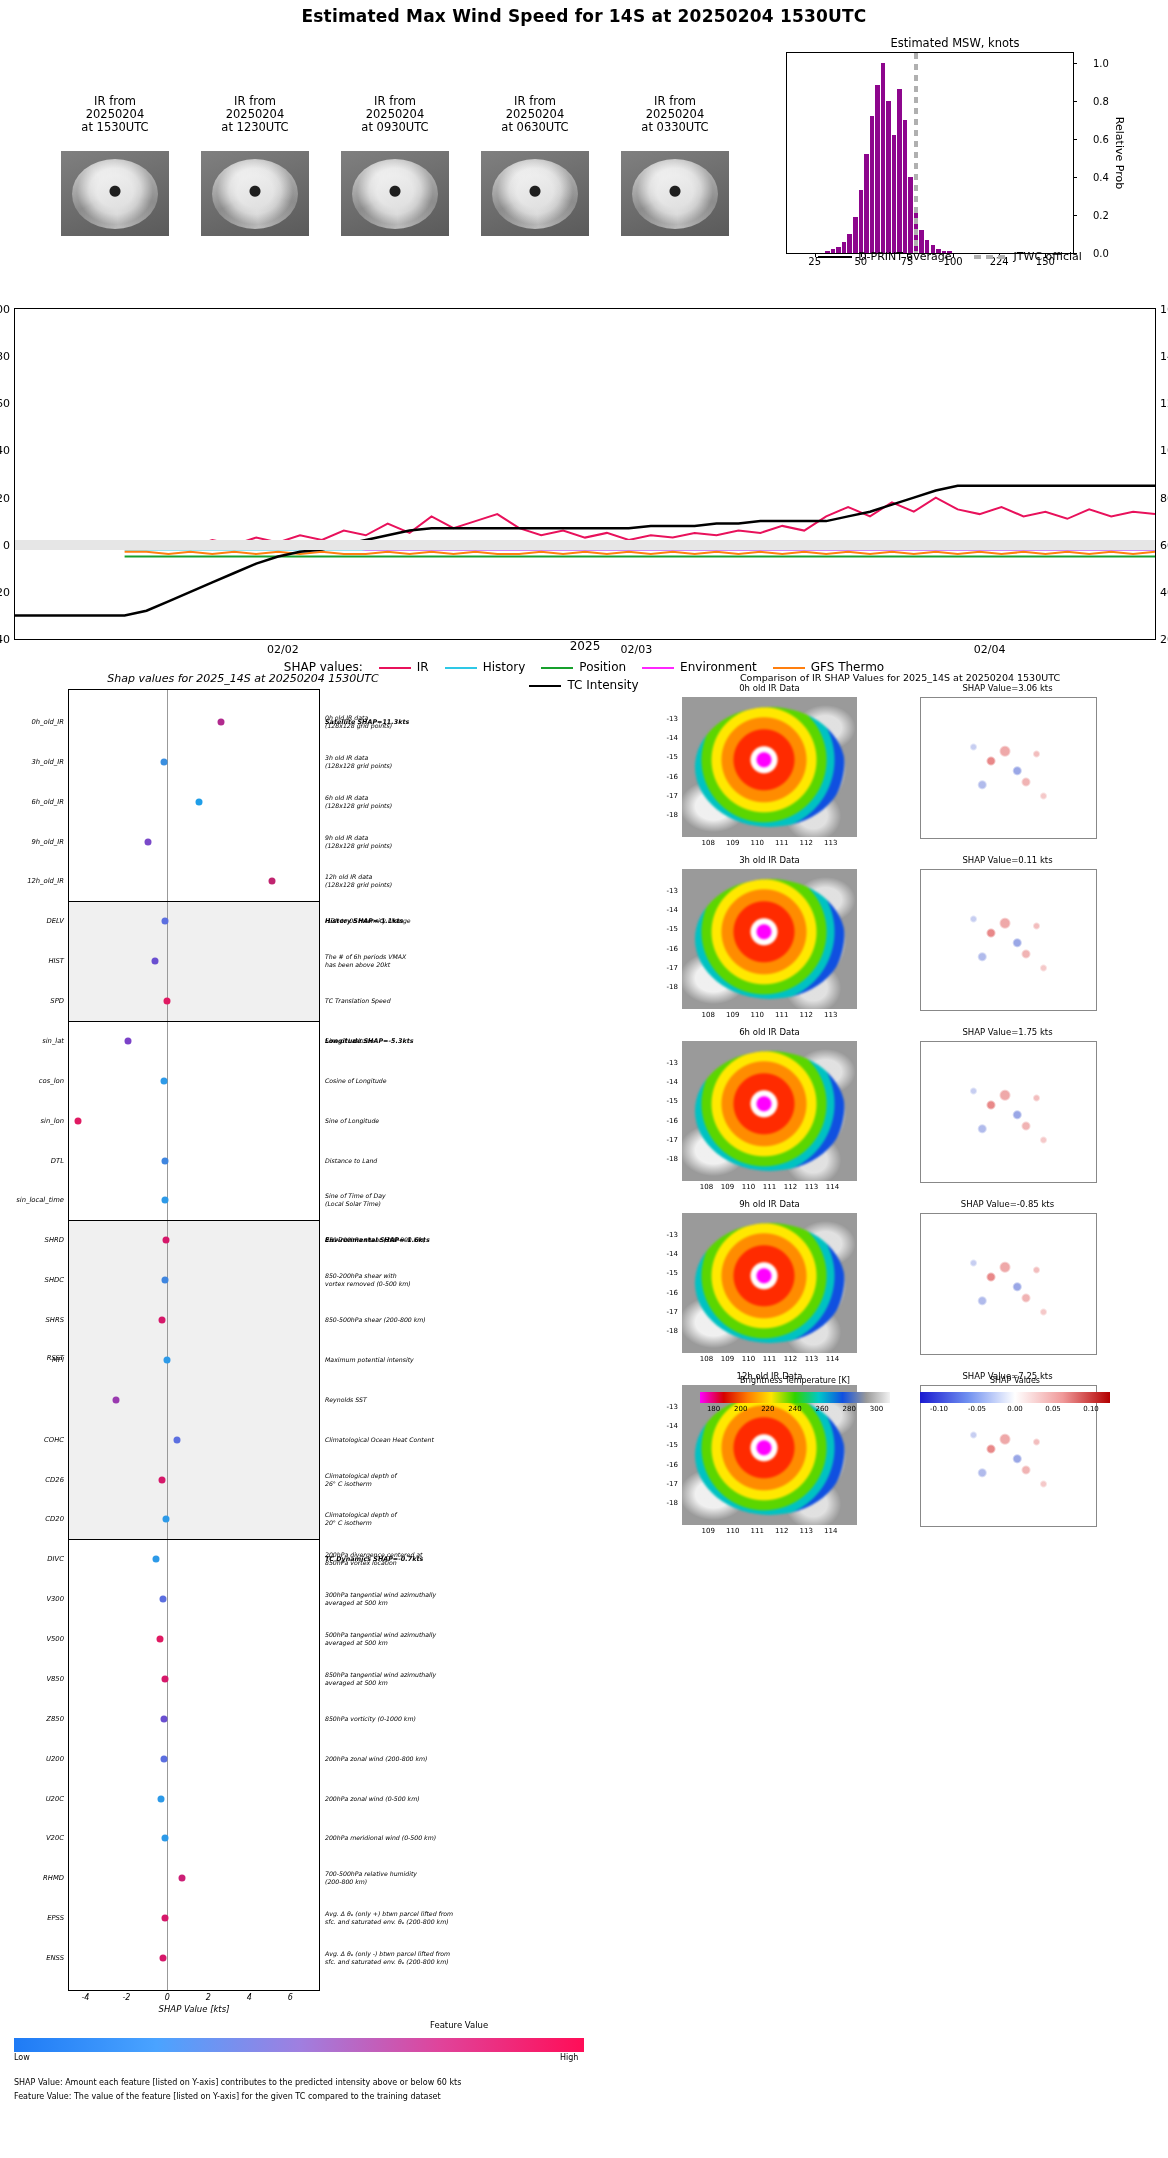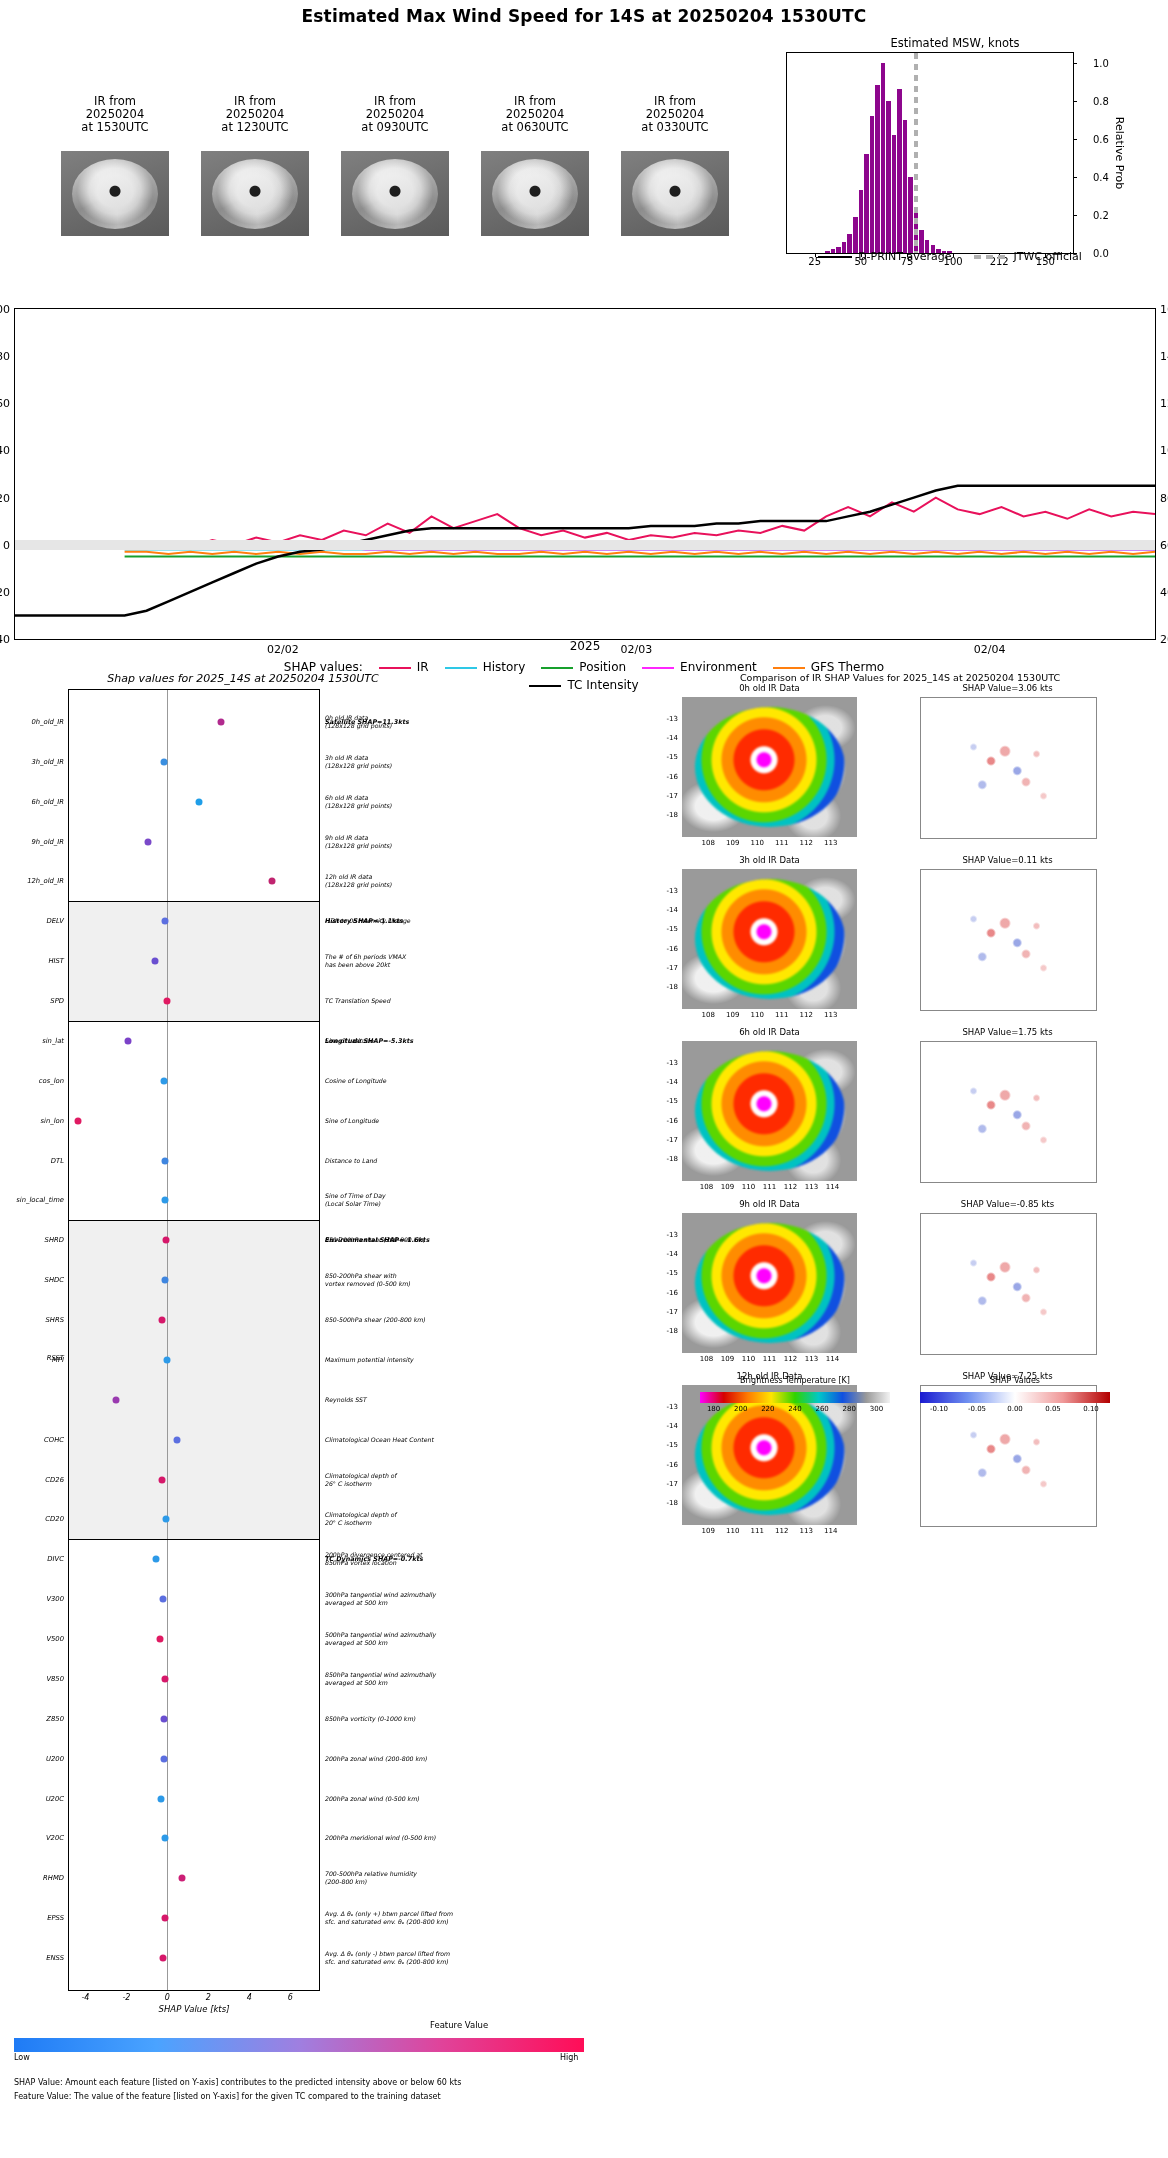--- a/index.html
+++ b/index.html
@@ -174,21 +174,21 @@
     <div id="hist-ylabel">Relative Prob</div>
   <div class="tickmark-x" style="left: 27.6774px;"></div>
       <div class="hx-tick" style="left: 27.6774px;">25</div>
       <div class="tickmark-x" style="left: 73.8065px;"></div>
       <div class="hx-tick" style="left: 73.8065px;">50</div>
       <div class="tickmark-x" style="left: 119.935px;"></div>
       <div class="hx-tick" style="left: 119.935px;">75</div>
       <div class="tickmark-x" style="left: 166.065px;"></div>
       <div class="hx-tick" style="left: 166.065px;">100</div>
       <div class="tickmark-x" style="left: 212.194px;"></div>
-      <div class="hx-tick" style="left: 212.194px;">212</div>
+      <div class="hx-tick" style="left: 212.194px;">224</div>
       <div class="tickmark-x" style="left: 258.323px;"></div>
       <div class="hx-tick" style="left: 258.323px;">150</div>
       <div class="tickmark-y" style="top: 200px;"></div>
       <div class="hy-tick" style="top: 200px;">0.0</div>
       <div class="tickmark-y" style="top: 161.905px;"></div>
       <div class="hy-tick" style="top: 161.905px;">0.2</div>
       <div class="tickmark-y" style="top: 123.81px;"></div>
       <div class="hy-tick" style="top: 123.81px;">0.4</div>
       <div class="tickmark-y" style="top: 85.7143px;"></div>
       <div class="hy-tick" style="top: 85.7143px;">0.6</div>

